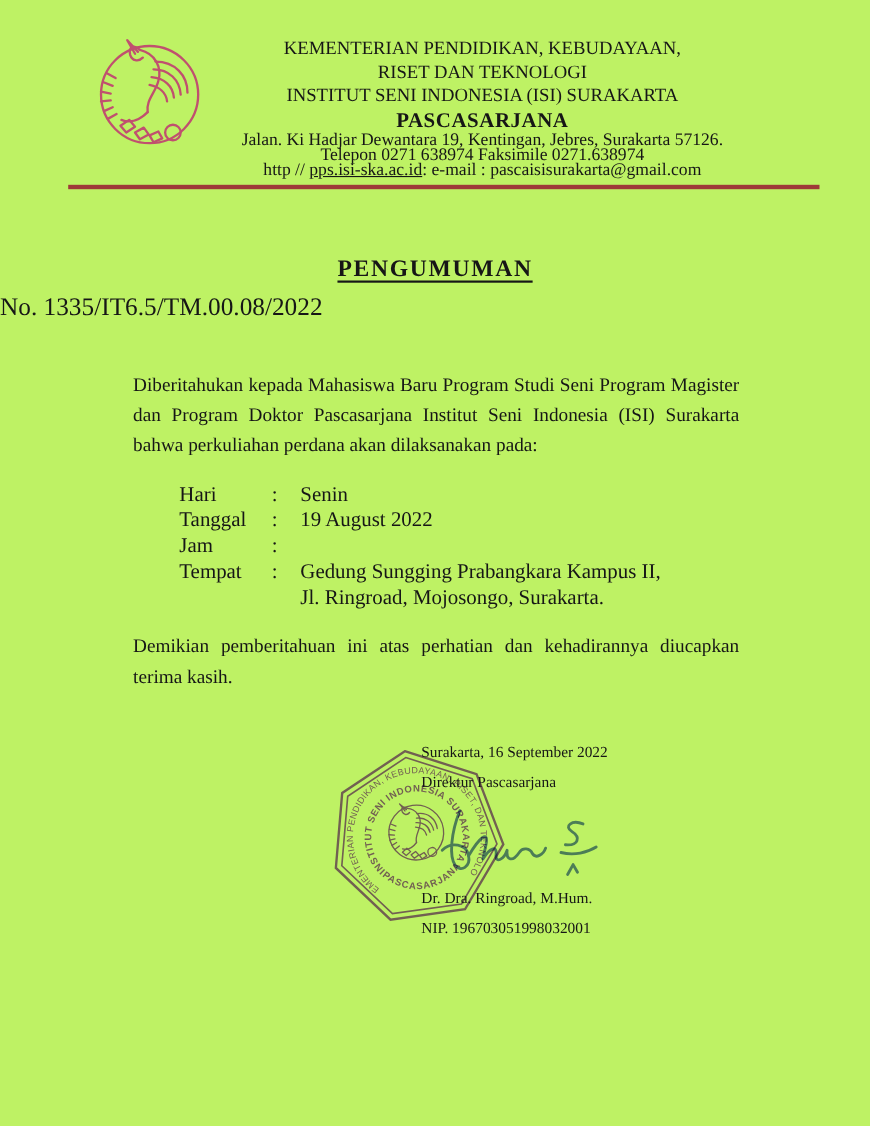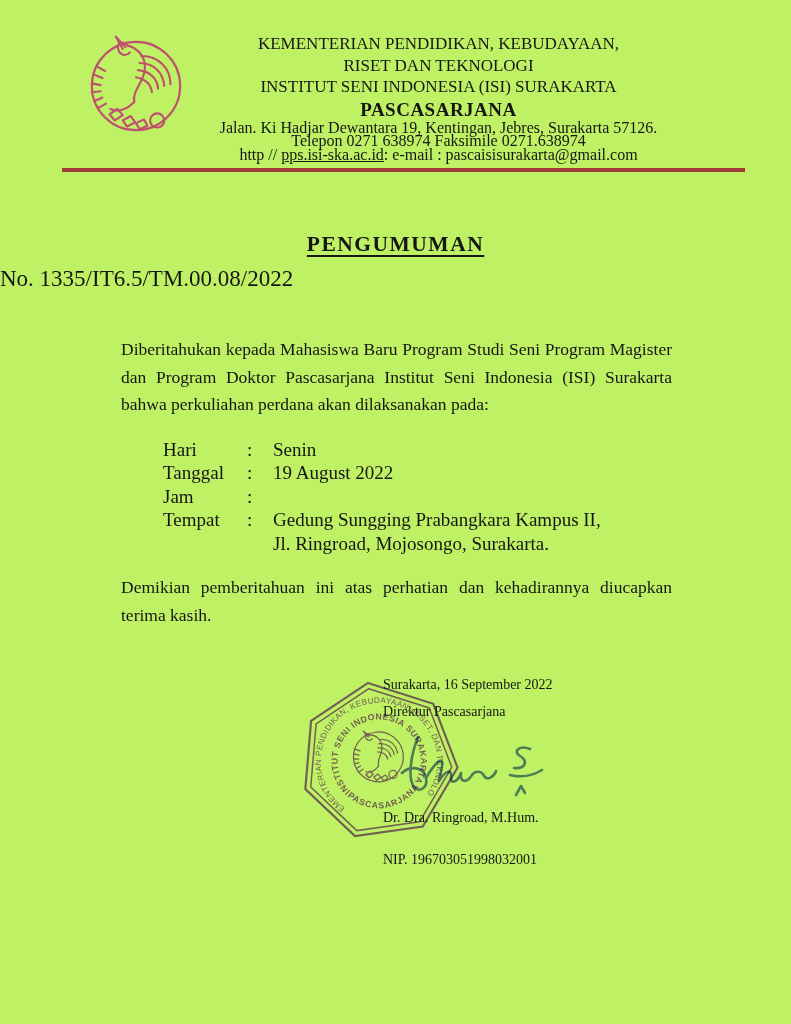--- a/index.html
+++ b/index.html
@@ -39,21 +39,21 @@
   .d-label { width:84px; }
   .d-colon { width:26px; }
   .d-value { flex:1; }
   .closing { margin-top:19px; }
   
   .signoff { position:relative; margin-top:42px; height:230px; }
   .signoff-line { position:absolute; left:383px; font-size:14px; line-height:27.5px; white-space:nowrap; }
   .place-date { top:0; }
   .position   { top:27px; }
   .sig-name   { top:133px; }
-  .sig-nip    { top:160px;margin-top:15px; }
+  .sig-nip    { top:160px; }
   .stamp {
     position:absolute; left:296px; top:6px;
     width:166px; height:168px;
     mix-blend-mode:multiply; opacity:.88;
   }
   .stamp text { font-family:"Liberation Sans", sans-serif; }
   .signature {
     position:absolute; left:396px; top:60px;
     width:172px; height:72px;
     mix-blend-mode:multiply; opacity:.9;

